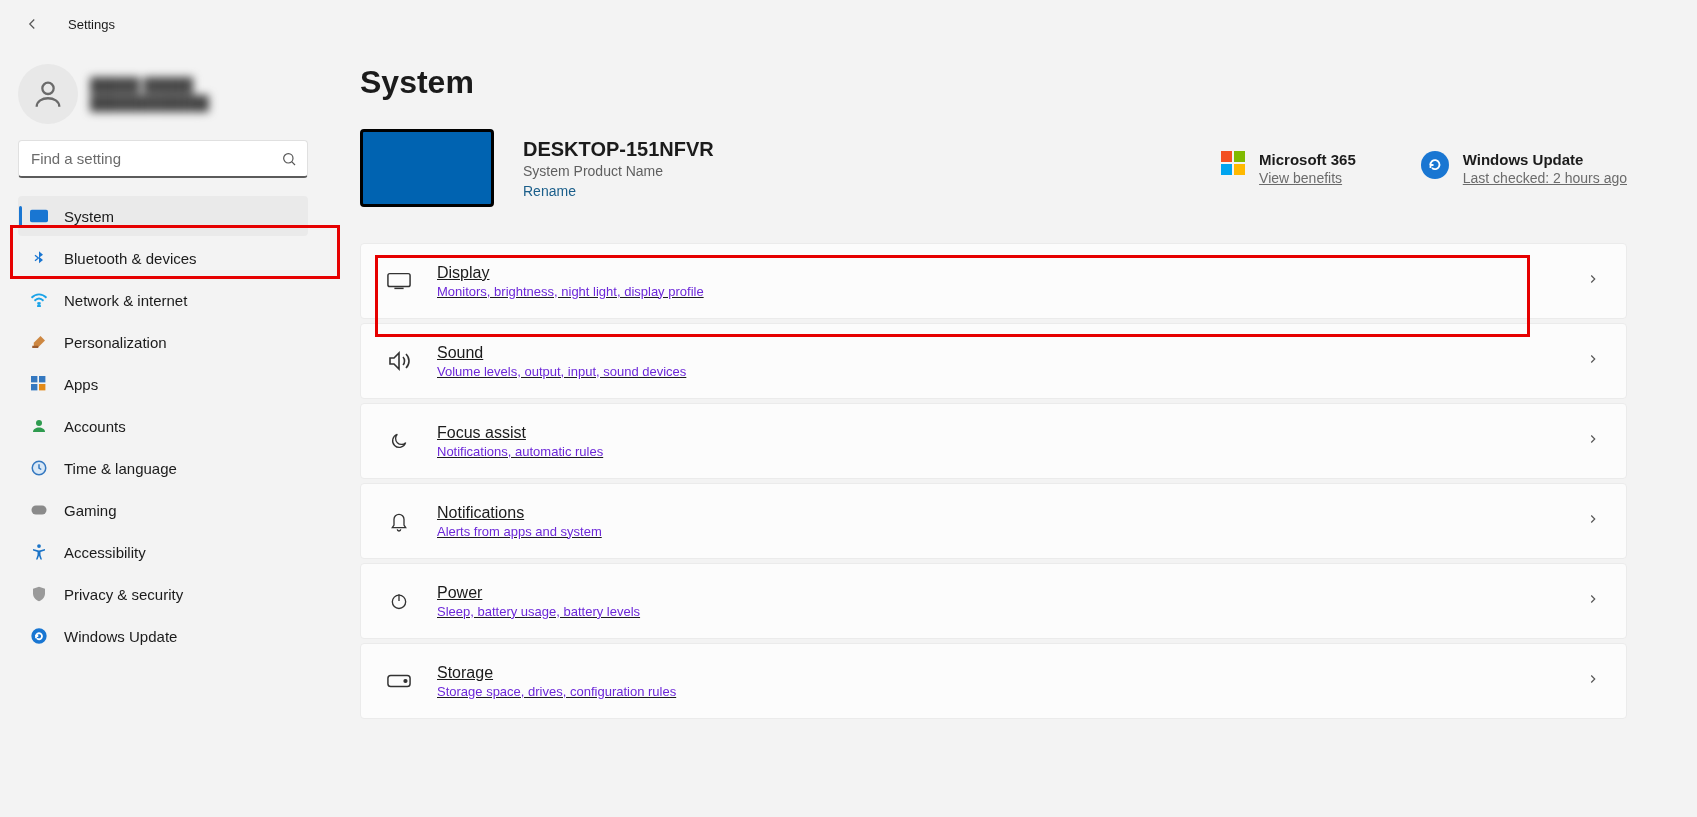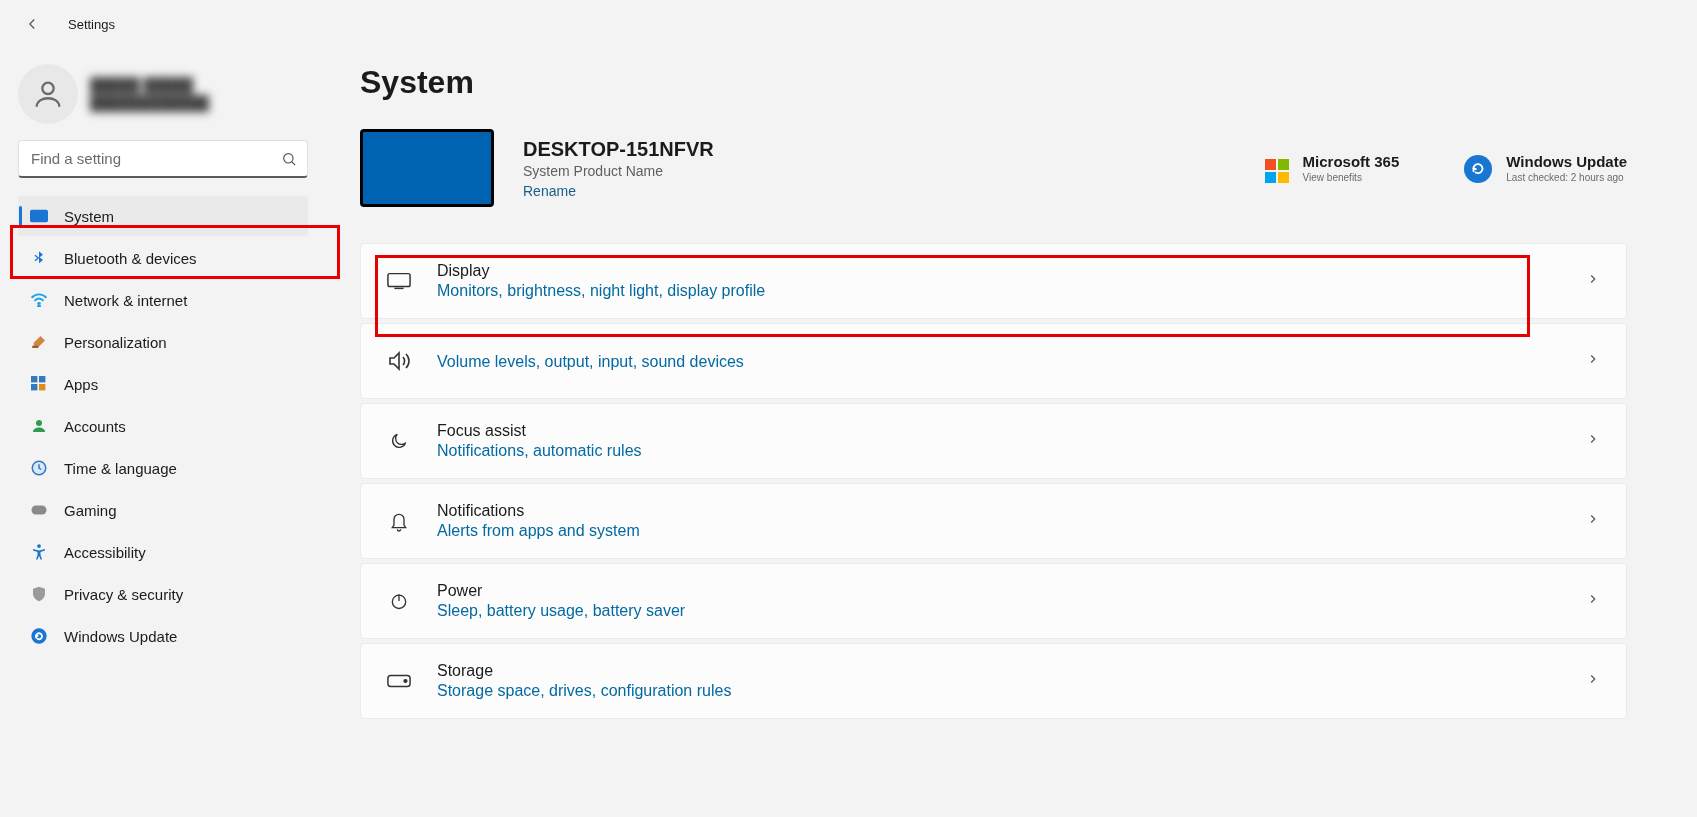--- a/index.html
+++ b/index.html
@@ -97,51 +97,51 @@
     width: 134px; height: 78px;
     background: #0063b1;
     border: 3px solid #000;
     border-radius: 4px;
   }
   .device-info { flex: 0 0 auto; }
   .device-name { font-size: 20px; font-weight: 600; }
   .device-sub { font-size: 14px; color: #5f5f5f; margin-top: 2px; }
   .device-rename { font-size: 14px; color: #1a5e8a; margin-top: 4px; cursor: pointer; }
   .hero-spacer { flex: 1; }
-  .hero-box { display: flex; align-items: flex-end; gap: 14px; }
+  .hero-box { display: flex; align-items: flex-start; gap: 14px; }
   .hero-box + .hero-box { margin-left: 36px; }
   .hero-title { font-size: 15px; font-weight: 600; }
-  .hero-sub { font-size: 10px; color: #6b6b6b; margin-top: 2px; }
+  .hero-sub { font-size: 14px; color: #6b6b6b; margin-top: 2px; text-decoration: underline; }
   .ms365 {
     width: 24px; height: 24px; display:grid; grid-template-columns:1fr 1fr; grid-template-rows:1fr 1fr; gap:2px;
   }
   .ms365 span:nth-child(1){background:#f25022;}
   .ms365 span:nth-child(2){background:#7fba00;}
   .ms365 span:nth-child(3){background:#00a4ef;}
   .ms365 span:nth-child(4){background:#ffb900;}
   .wu-badge {
     width: 28px; height: 28px; border-radius: 50%;
     background: #1976d2; color: #fff;
     display:flex; align-items:center; justify-content:center;
   }
-  .cards { display: flex; flex-direction: column; gap: 4px; }
+  .cards { display: flex; flex-direction: column; gap: 4px; text-decoration: underline; }
   .card {
     background: #fcfcfc;
     border: 1px solid #ebebeb;
     border-radius: 4px;
     height: 76px;
     display: flex; align-items: center;
     padding: 0 26px;
     gap: 26px;
     cursor: pointer;
   }
   .card-icon { width: 24px; display:flex; justify-content:center; color:#333; }
   .card-text { flex: 1; }
   .card-title { font-size: 16px; }
-  .card-sub { font-size: 16px; color: #0369a1; margin-top: 2px; }
+  .card-sub { font-size: 13px; color: #6d28d9; margin-top: 2px; }
   .chev { color: #555; }
   .highlight-sidebar {
     position: absolute;
     border: 3px solid #e60000;
     pointer-events: none;
   }
   .hl1 { left: 10px; top: 225px; width: 330px; height: 54px; }
   .hl2 { left: 375px; top: 255px; width: 1155px; height: 82px; }
 </style>
 </head>
@@ -338,20 +338,21 @@
 
       <div class="card">
         <span class="card-icon">
             <svg width="24" height="20" viewBox="0 0 24 20" fill="none" stroke="#333" stroke-width="1.6">
               <path d="M3 7h4l5-5v16l-5-5H3z"></path>
               <path d="M16 6c2 2 2 6 0 8"></path>
               <path d="M19 3c4 4 4 10 0 14"></path>
             </svg>
           </span>
         <div class="card-text">
+          <div class="card-title">Sound</div>
           <div class="card-sub">Volume levels, output, input, sound devices</div>
         </div>
         <span class="chev"><svg width="14" height="14" viewBox="0 0 24 24" fill="none" stroke="currentColor" stroke-width="2">
               <path d="M9 6l6 6-6 6"></path>
             </svg></span>
       </div>
 
       <div class="card">
         <span class="card-icon">
             <svg width="20" height="20" viewBox="0 0 24 24" fill="none" stroke="#333" stroke-width="1.6">
@@ -385,21 +386,21 @@
 
       <div class="card">
         <span class="card-icon">
             <svg width="20" height="20" viewBox="0 0 24 24" fill="none" stroke="#333" stroke-width="1.6">
               <circle cx="12" cy="13" r="8"></circle>
               <path d="M12 4v8"></path>
             </svg>
           </span>
         <div class="card-text">
           <div class="card-title">Power</div>
-          <div class="card-sub">Sleep, battery usage, battery saver</div>
+          <div class="card-sub">Sleep, battery usage, battery levels</div>
         </div>
         <span class="chev"><svg width="14" height="14" viewBox="0 0 24 24" fill="none" stroke="currentColor" stroke-width="2">
               <path d="M9 6l6 6-6 6"></path>
             </svg></span>
       </div>
 
       <div class="card">
         <span class="card-icon">
             <svg width="24" height="14" viewBox="0 0 26 14" fill="none" stroke="#333" stroke-width="1.6">
               <rect x="1" y="1" width="24" height="12" rx="3"></rect>

